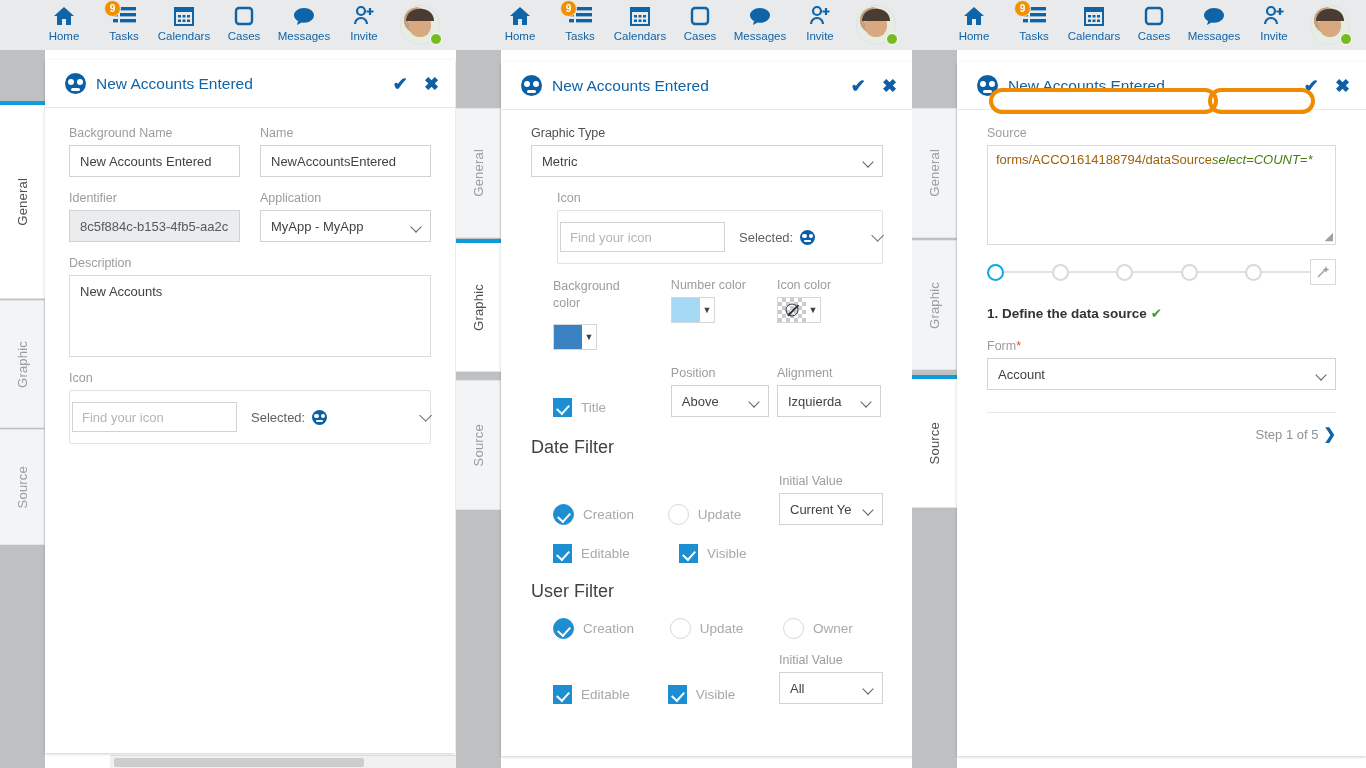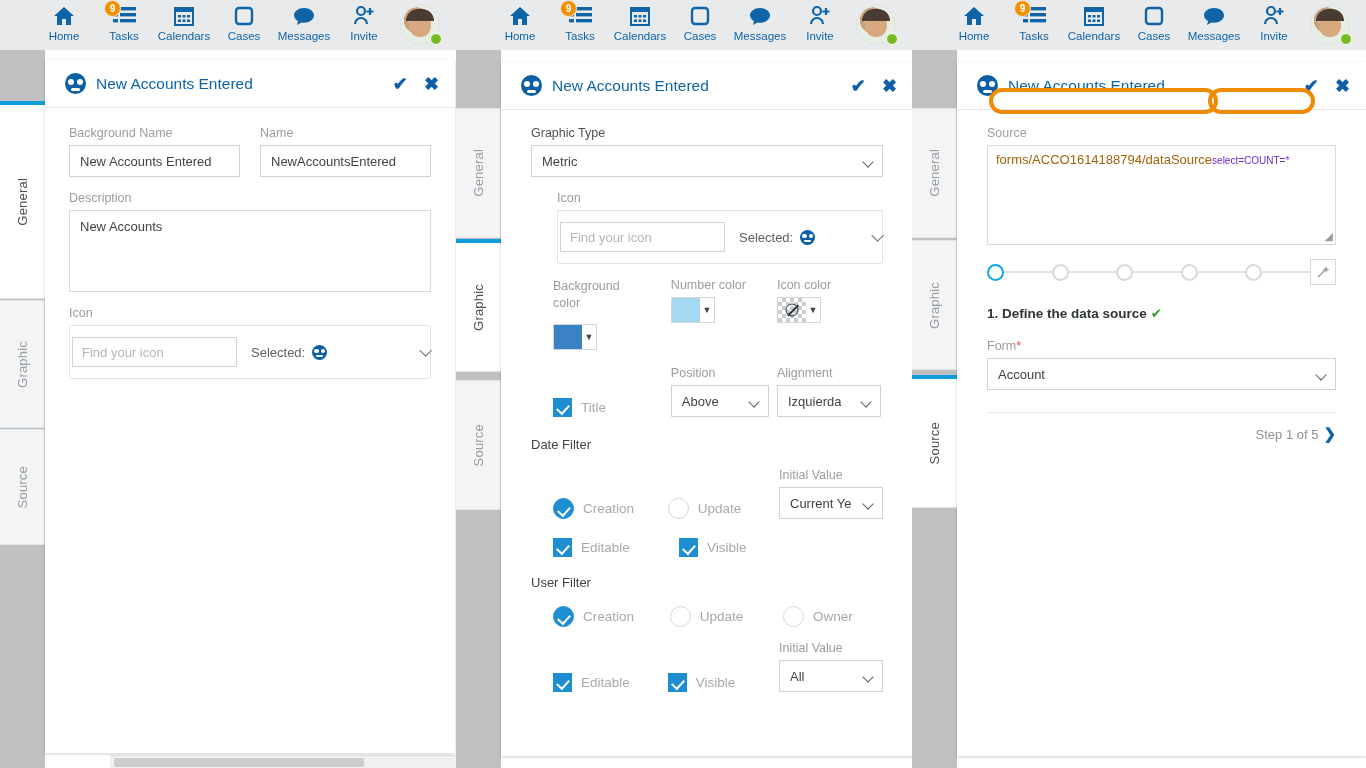--- a/index.html
+++ b/index.html
@@ -200,21 +200,21 @@
   .rad {
     width: 21px; height: 21px; border-radius:50%; border: 1.6px solid #d4d8db; background:#fff;
     position:relative; flex:none;
   }
   .rad.on { background:#1d8ed1; border-color:#1d8ed1; }
   .rad.on:after{
     content:""; position:absolute; left:6px; top:5px; width:6px; height:10px;
     border-right:2.2px solid #fff; border-bottom:2.2px solid #fff; transform: rotate(42deg);
   }
   .cbx .t { font-size: 13.5px; color: #a6aaad; }
-  .sec-h { font-size: 13px; color: #3f4347; }
+  .sec-h { font-size: 18px; color: #3f4347; }
 
   
   .stepper { display:flex; align-items:center; }
   .dot { width: 17px; height: 17px; border-radius:50%; border: 2.4px solid #d6dadd; background:#fff; flex:none; cursor:pointer;}
   .dot.on { border-color: #0fa6e9; }
   .conn { flex: 1; height: 1.6px; background: #dfe3e6; }
   .wand {
     width: 26px; height: 26px; border: 1px solid #d6dadd; display:flex; align-items:center;
     justify-content:center; flex:none; cursor:pointer; color:#9aa0a5; font-size:15px;
   }
@@ -340,20 +340,30 @@
         <div class="row2">
           <div class="fld">
             <span class="lbl">Background Name</span>
             <div class="inp">New Accounts Entered</div>
           </div>
           <div class="fld">
             <span class="lbl">Name</span>
             <div class="inp">NewAccountsEntered</div>
           </div>
         </div>
+        <div class="row2">
+          <div class="fld">
+            <span class="lbl">Identifier</span>
+            <div class="inp ro">8c5f884c-b153-4fb5-aa2c</div>
+          </div>
+          <div class="fld">
+            <span class="lbl">Application</span>
+            <div class="sel">MyApp - MyApp</div>
+          </div>
+        </div>
         <div class="fld">
           <span class="lbl">Description</span>
           <div class="ta">New Accounts</div>
         </div>
         <div class="fld" style="margin-top:6px;">
           <span class="lbl">Icon</span>
           <div class="iconpick">
             <div class="search">Find your icon</div>
             <div class="selwrap">
               <span>Selected:</span>
@@ -702,21 +712,21 @@
           </span>
         <span class="card-title">New Accounts Entered</span>
         <span class="head-act ok">✔</span>
         <span class="head-act x">✖</span>
       </div>
       <div class="card-body" style="padding:16px 30px 0 30px;">
 
         <div class="fld">
           <span class="lbl">Source</span>
           <div class="ta" style="height:100px; position:relative; padding:6px 8px;">
-            <span style="font-size:13px; color:#a16207;">forms/ACCO1614188794/dataSource</span><span style="font-size:10px; color:#6d28d9;">select=COUNT=*</span>
+            <span style="font-size:13px; color:#a16207;">forms/ACCO1614188794/dataSource</span><span style="font-size:13px; color:#4d7c0f;font-style:italic;">select=COUNT=*</span>
             <span style="position:absolute; right:2px; bottom:1px; font-size:11px; color:#9aa0a5; transform:rotate(0deg);">◢</span>
           </div>
         </div>
 
         <div class="stepper" style="margin-top:14px;">
           <div class="dot on"></div>
             <div class="conn"></div>
           <div class="dot"></div>
             <div class="conn"></div>
           <div class="dot"></div>

